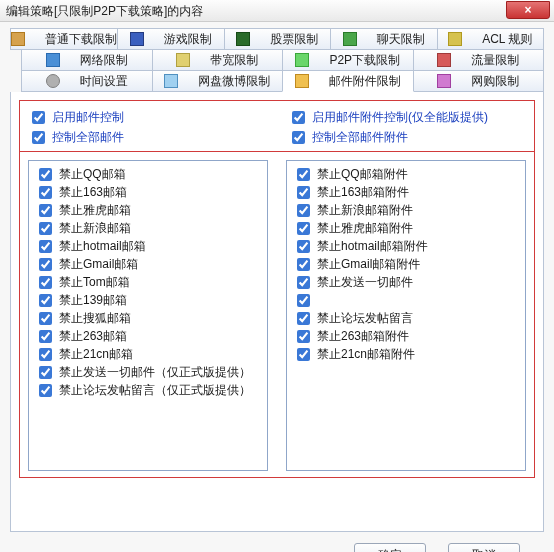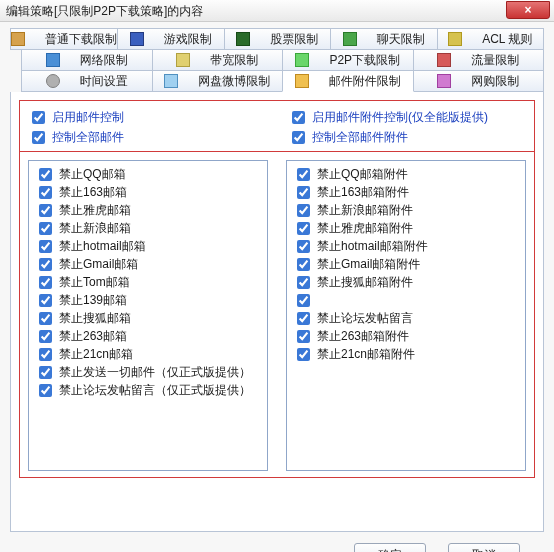--- a/index.html
+++ b/index.html
@@ -296,21 +296,21 @@
           <div class="item">
             <input type="checkbox" checked="" style="">
             <span class="lbl">禁止hotmail邮箱附件</span>
           </div>
           <div class="item">
             <input type="checkbox" checked="" style="">
             <span class="lbl">禁止Gmail邮箱附件</span>
           </div>
           <div class="item">
             <input type="checkbox" checked="" style="">
-            <span class="lbl">禁止搜狐邮箱附件</span>
+            <span class="lbl">禁止发送一切邮件</span>
           </div>
           <div class="item">
             <input type="checkbox" checked="" style="">
           </div>
           <div class="item">
             <input type="checkbox" checked="" style="">
             <span class="lbl">禁止论坛发帖留言</span>
           </div>
           <div class="item">
             <input type="checkbox" checked="" style="">

